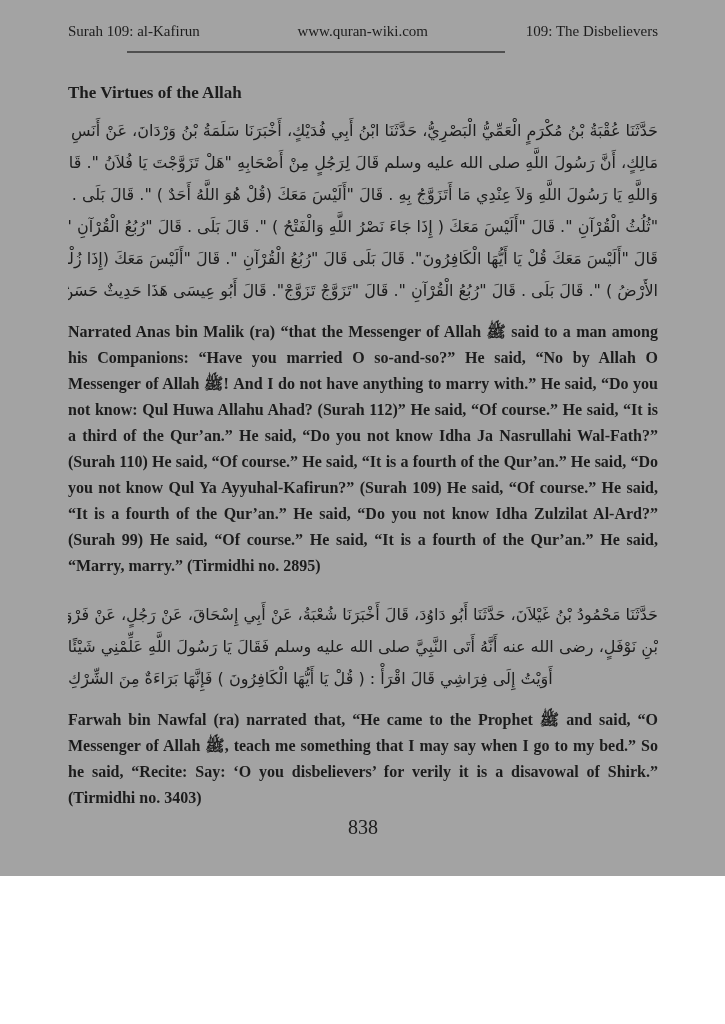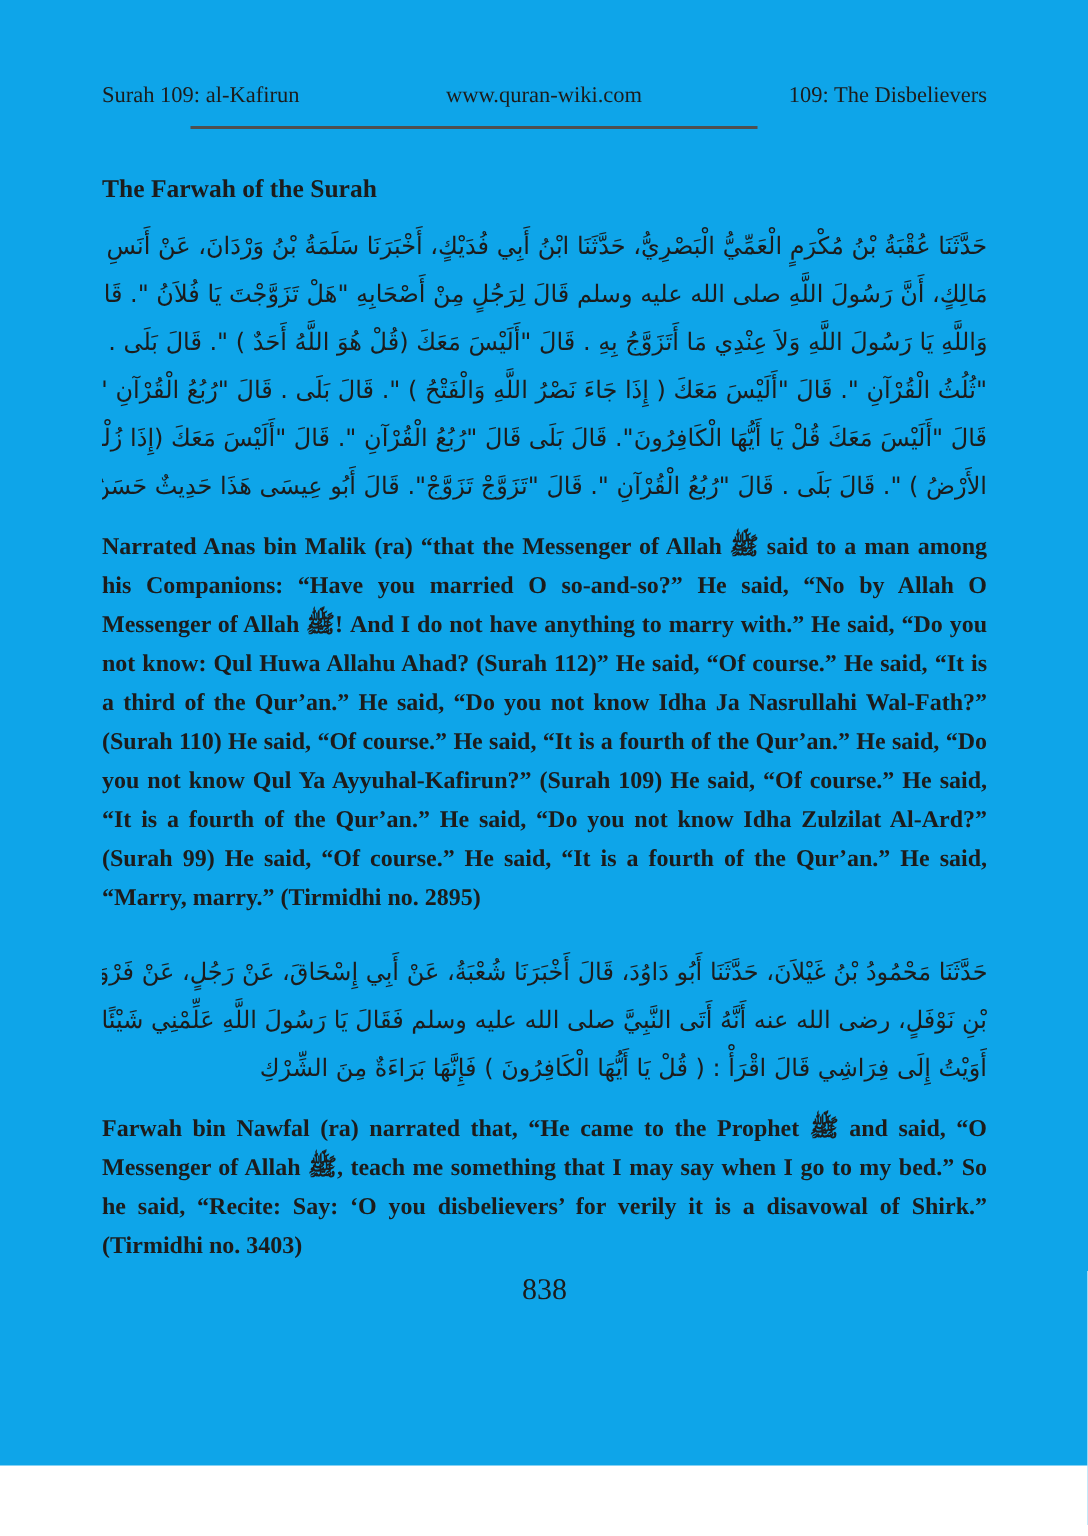--- a/index.html
+++ b/index.html
@@ -10,23 +10,23 @@
   body {
     width: 725px;
     height: 1024px;
     overflow: hidden;
     color: #1c1c1c;
     font-family: "Liberation Serif", "DejaVu Serif", serif;
   }
   .page {
     box-sizing: border-box;
     width: 725px;
-    height: 977px;
-    padding: 54px 67px 0 68px;
-    background: #0ea5e9;
+    height: 876px;
+    padding: 21px 67px 0 68px;
+    background: #a3a3a3;
   }
   .header {
     display: flex;
     justify-content: space-between;
     align-items: baseline;
     font-size: 15px;
     line-height: 20px;
     white-space: nowrap;
   }
   .header-rule {
@@ -64,21 +64,21 @@
     direction: rtl;
     unicode-bidi: embed;
     font-family: "DejaVu Sans", sans-serif;
     font-size: 16px;
     line-height: 32px;
     text-align: right;
     white-space: nowrap;
     overflow: hidden;
   }
   .arabic-line.center {
-    text-align: right;
+    text-align: left;
   }
   .page-number {
     margin-top: 6px;
     text-align: center;
     font-size: 20px;
     line-height: 20px;
   }
 </style>
 </head>
 <body>
@@ -88,21 +88,21 @@
   <div class="header">
     <span>Surah 109: al-Kafirun</span>
     <span>www.quran-wiki.com</span>
     <span>109: The Disbelievers</span>
   </div>
 
   <div class="header-rule"></div>
 
 
 
-  <h2 class="section-heading">The Farwah of the Surah</h2>
+  <h2 class="section-heading">The Virtues of the Allah</h2>
 
   <div class="arabic-block">
     <div class="arabic-line">حَدَّثَنَا عُقْبَةُ بْنُ مُكْرَمٍ الْعَمِّيُّ الْبَصْرِيُّ، حَدَّثَنَا ابْنُ أَبِي فُدَيْكٍ، أَخْبَرَنَا سَلَمَةُ بْنُ وَرْدَانَ، عَنْ أَنَسِ بْنِ</div>
     <div class="arabic-line">مَالِكٍ، أَنَّ رَسُولَ اللَّهِ صلى الله عليه وسلم قَالَ لِرَجُلٍ مِنْ أَصْحَابِهِ "هَلْ تَزَوَّجْتَ يَا فُلاَنُ ". قَالَ لاَ</div>
     <div class="arabic-line">وَاللَّهِ يَا رَسُولَ اللَّهِ وَلاَ عِنْدِي مَا أَتَزَوَّجُ بِهِ . قَالَ "أَلَيْسَ مَعَكَ (قُلْ هُوَ اللَّهُ أَحَدٌ ) ". قَالَ بَلَى . قَالَ</div>
     <div class="arabic-line">"ثُلُثُ الْقُرْآنِ ". قَالَ "أَلَيْسَ مَعَكَ ( إِذَا جَاءَ نَصْرُ اللَّهِ وَالْفَتْحُ ) ". قَالَ بَلَى . قَالَ "رُبُعُ الْقُرْآنِ ".</div>
     <div class="arabic-line">قَالَ "أَلَيْسَ مَعَكَ قُلْ يَا أَيُّهَا الْكَافِرُونَ". قَالَ بَلَى قَالَ "رُبُعُ الْقُرْآنِ ". قَالَ "أَلَيْسَ مَعَكَ (إِذَا زُلْزِلَتِ</div>
     <div class="arabic-line">الأَرْضُ ) ". قَالَ بَلَى . قَالَ "رُبُعُ الْقُرْآنِ ". قَالَ "تَزَوَّجْ تَزَوَّجْ". قَالَ أَبُو عِيسَى هَذَا حَدِيثٌ حَسَنٌ</div>
   </div>
 

